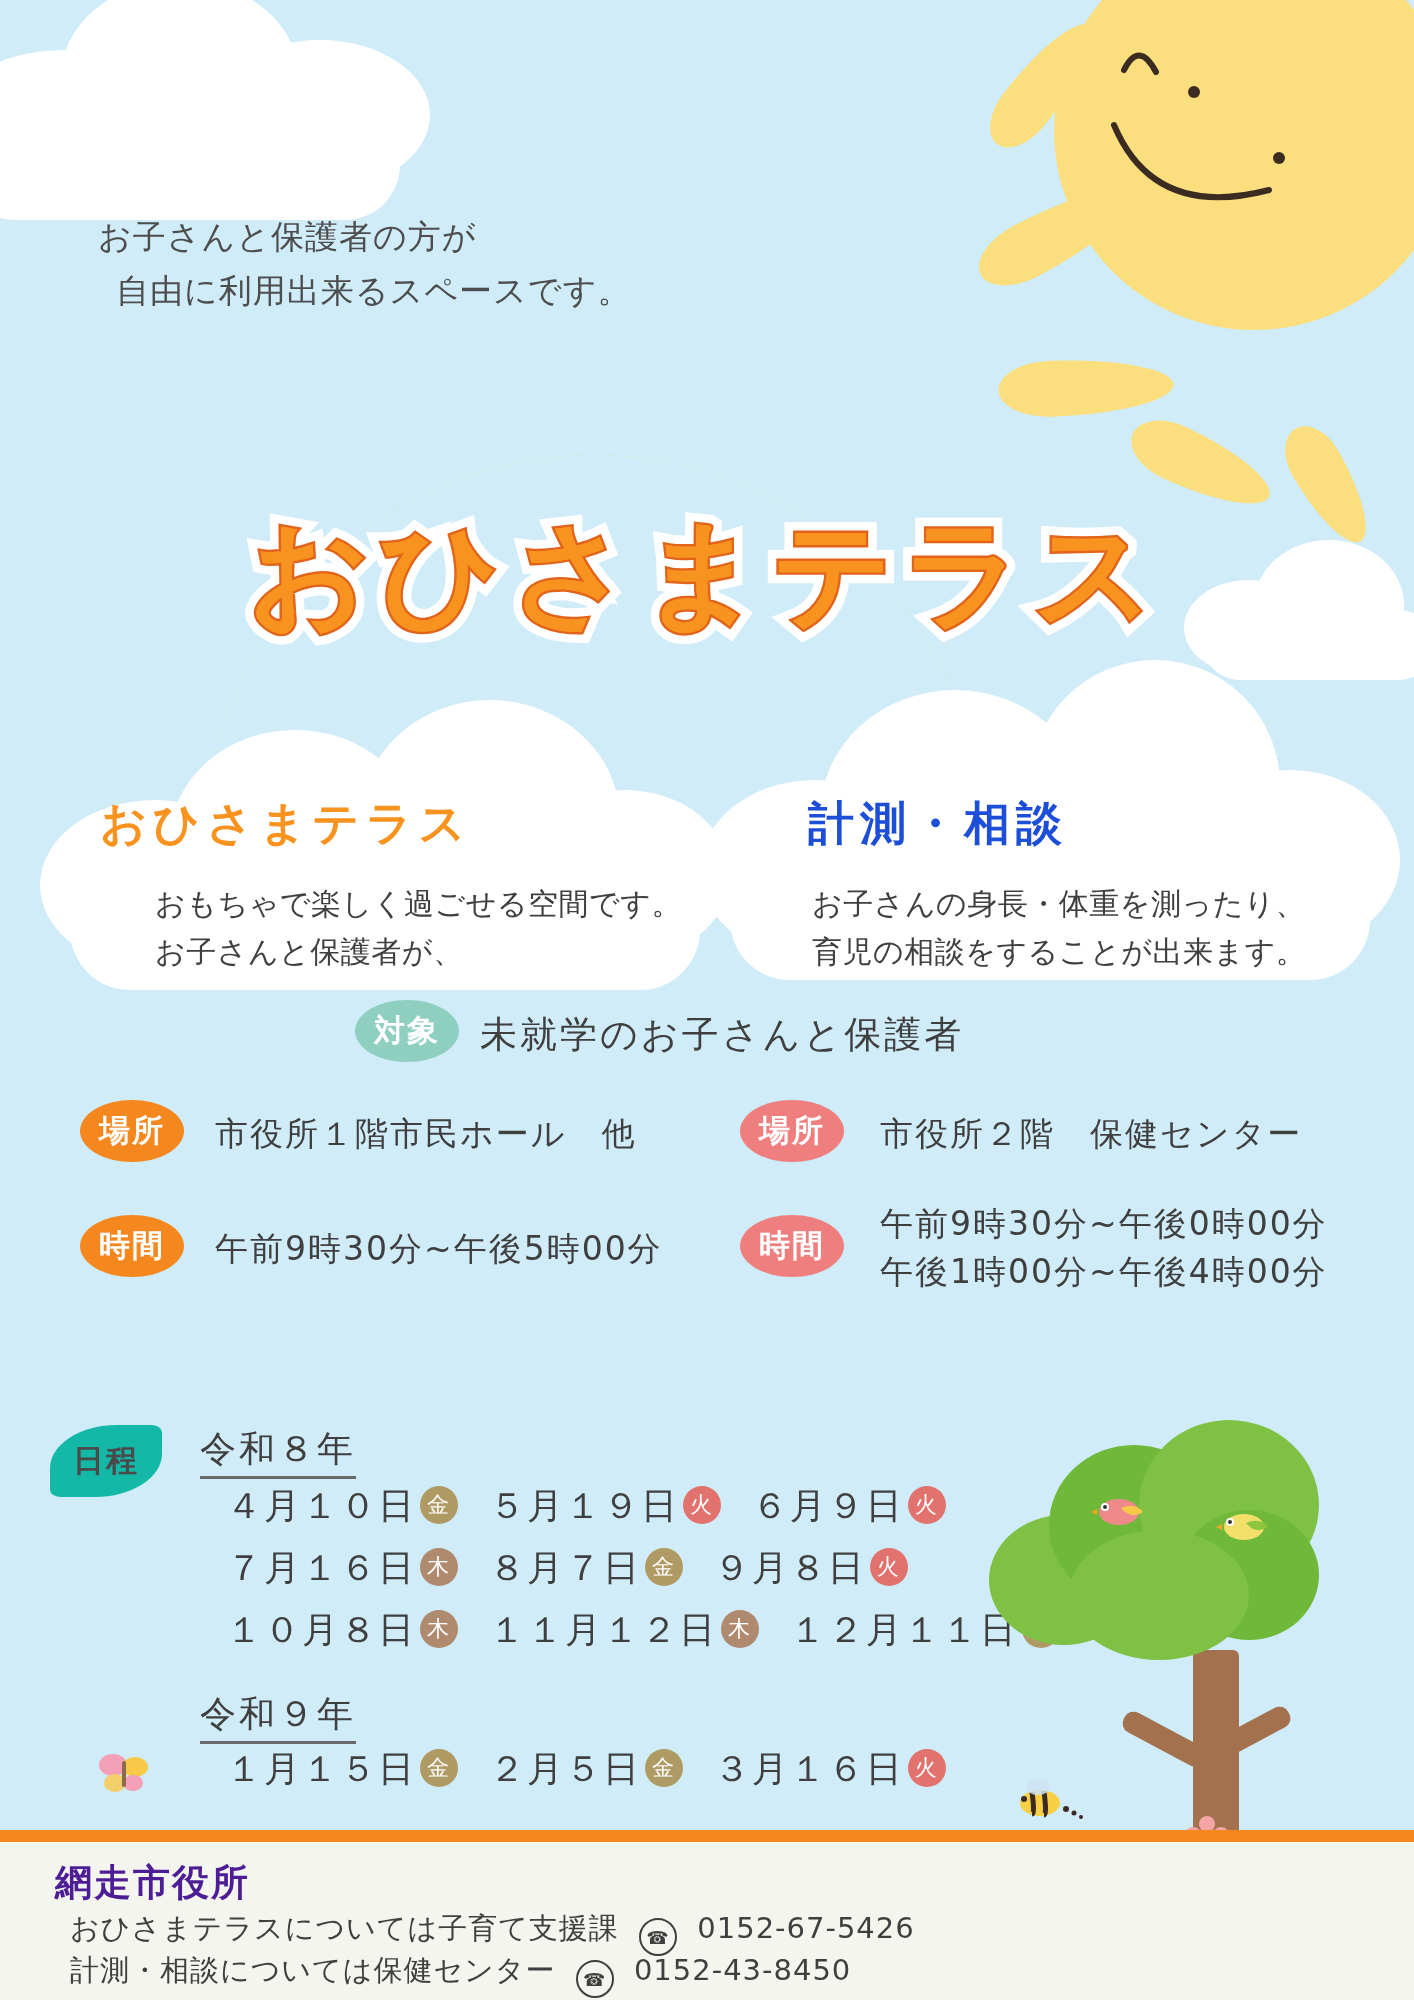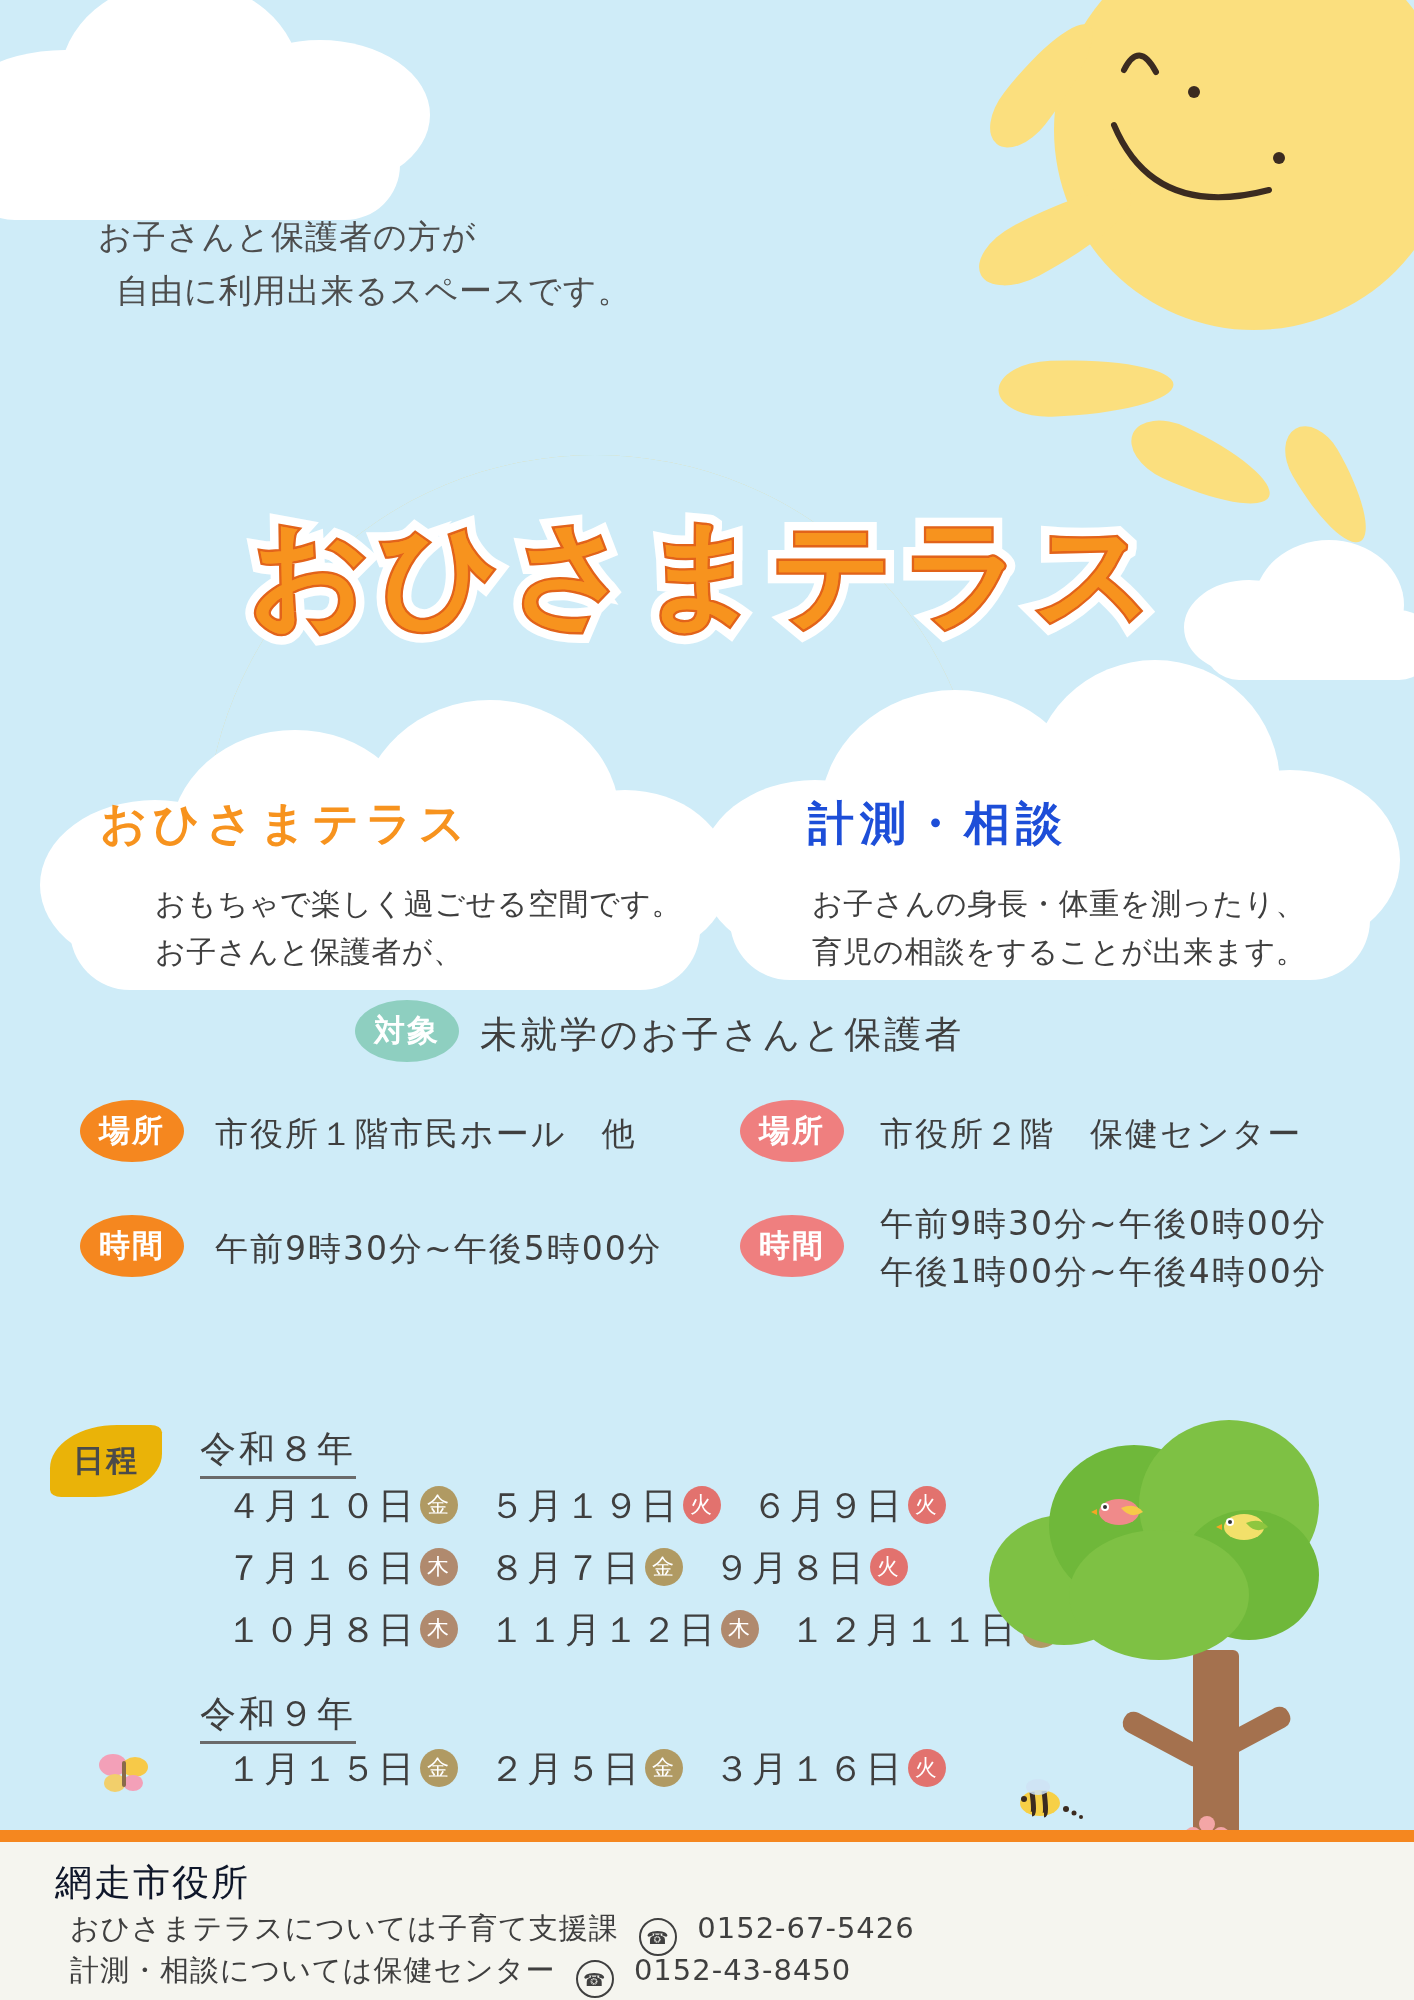--- a/index.html
+++ b/index.html
@@ -73,21 +73,21 @@
   .pill{
     position:absolute;border-radius:50%/50%;
     display:flex;align-items:center;justify-content:center;
     color:#fff;font-weight:bold;font-size:31px;letter-spacing:2px;
     width:104px;height:62px;
   }
   .pill.green{background:#8ecfc0;}
   .pill.orange{background:#f5871f;}
   .pill.red{background:#ef7f7f;}
   .pill.leaf{
-    background:#eab308;border-radius:60% 10% 60% 10%/60% 10% 60% 10%;
+    background:#14b8a6;border-radius:60% 10% 60% 10%/60% 10% 60% 10%;
     width:112px;height:72px;color:#4a4a4a;
   }
   .rowtext{position:absolute;font-size:33px;color:#3f3f3f;letter-spacing:2px;line-height:1.45;}
 
   
   .sch-year{
     position:absolute;font-size:36px;color:#3f3f3f;letter-spacing:3px;
     border-bottom:3px solid #6a6a6a;padding-bottom:2px;
   }
   .sch-line{position:absolute;font-size:36px;color:#3f3f3f;letter-spacing:2px;white-space:nowrap;margin-left:16px;}
@@ -103,21 +103,21 @@
   
   .ground{
     position:absolute;left:0;bottom:0;width:1414px;height:160px;background:#b9dd84;
   }
   .footer{
     position:absolute;left:0;bottom:0;width:1414px;height:158px;background:#f5f5ef;
   }
   .footer-bar{
     position:absolute;left:0;bottom:158px;width:1414px;height:12px;background:#f5871f;
   }
-  .f-title{position:absolute;left:55px;bottom:92px;font-size:37px;font-weight:normal;color:#0f172a;letter-spacing:2px;}
+  .f-title{position:absolute;left:55px;bottom:92px;font-size:37px;font-weight:bold;color:#4c1d95;letter-spacing:2px;}
   .f-addr{position:absolute;left:285px;bottom:96px;font-size:31px;color:#3f3f3f;letter-spacing:1px;}
   .f-l2{position:absolute;left:70px;bottom:50px;font-size:29px;color:#3f3f3f;letter-spacing:1px;}
   .f-l3{position:absolute;left:70px;bottom:8px;font-size:29px;color:#3f3f3f;letter-spacing:1px;}
   .tel{
     display:inline-flex;align-items:center;justify-content:center;
     width:34px;height:34px;border-radius:50%;border:2px solid #3f3f3f;
     font-size:18px;margin:0 10px;position:relative;top:6px;
   }
 
   .tree-trunk{position:absolute;right:175px;bottom:150px;width:46px;height:200px;background:#a4714e;border-radius:6px;}

